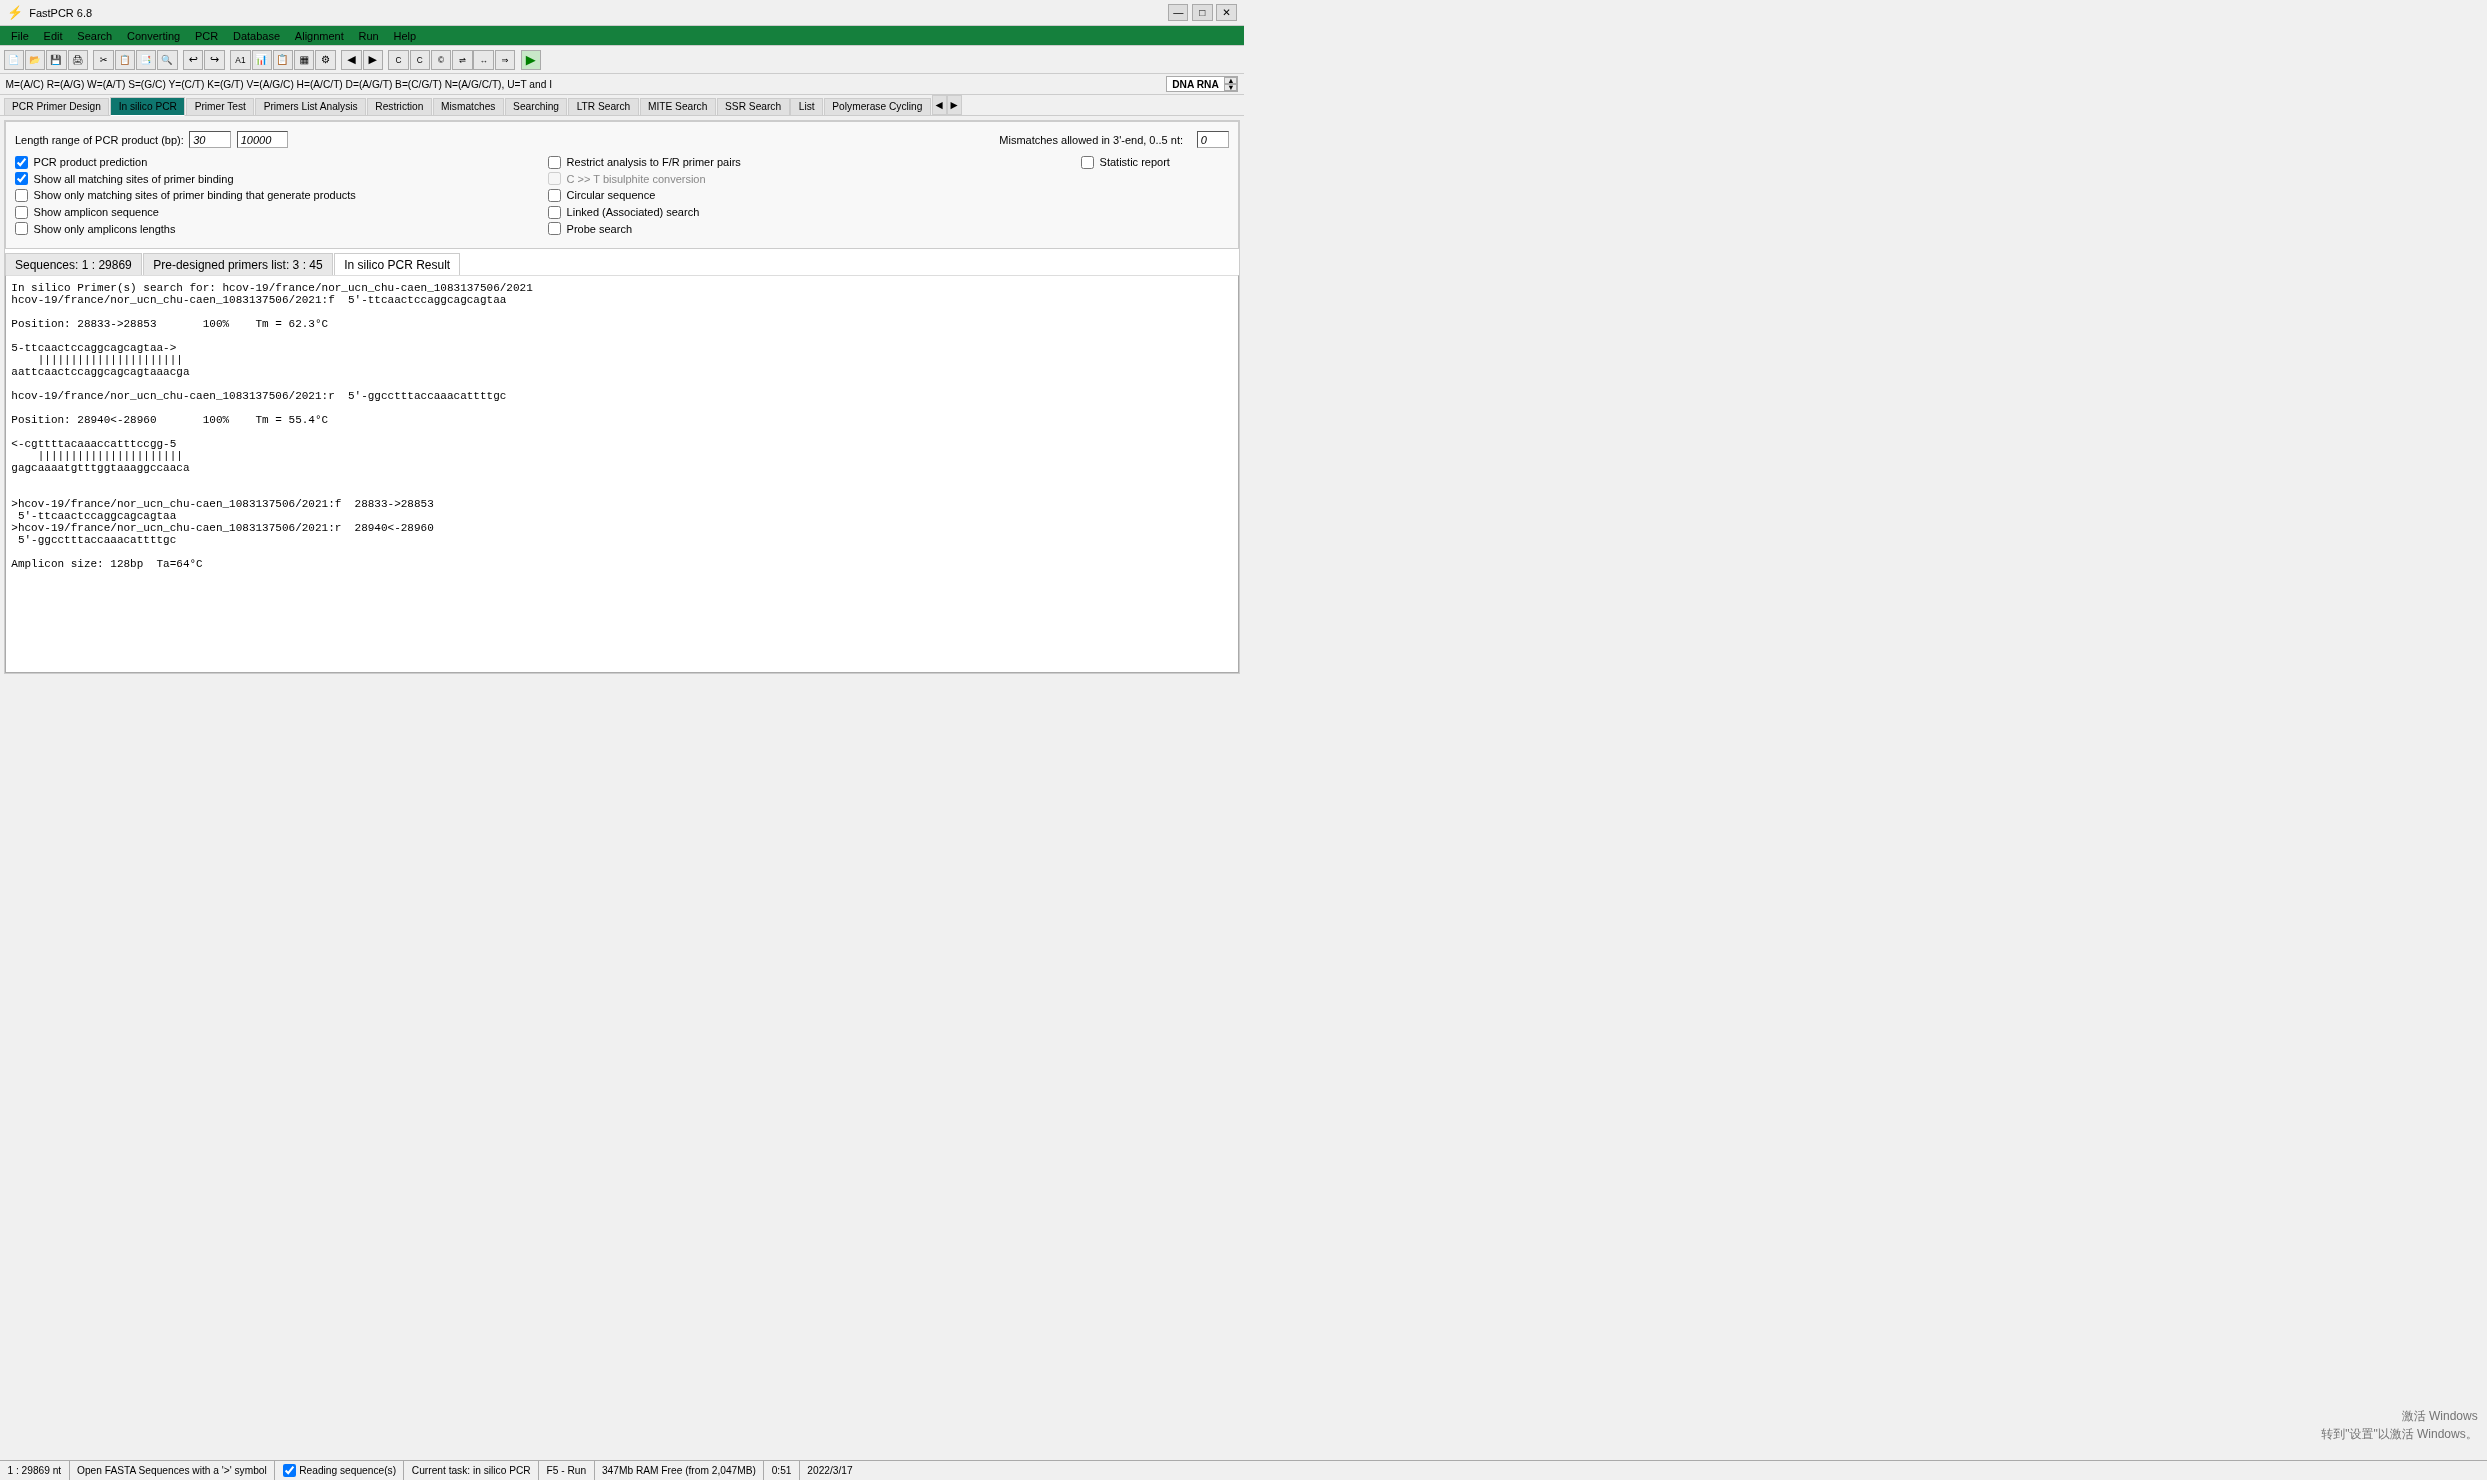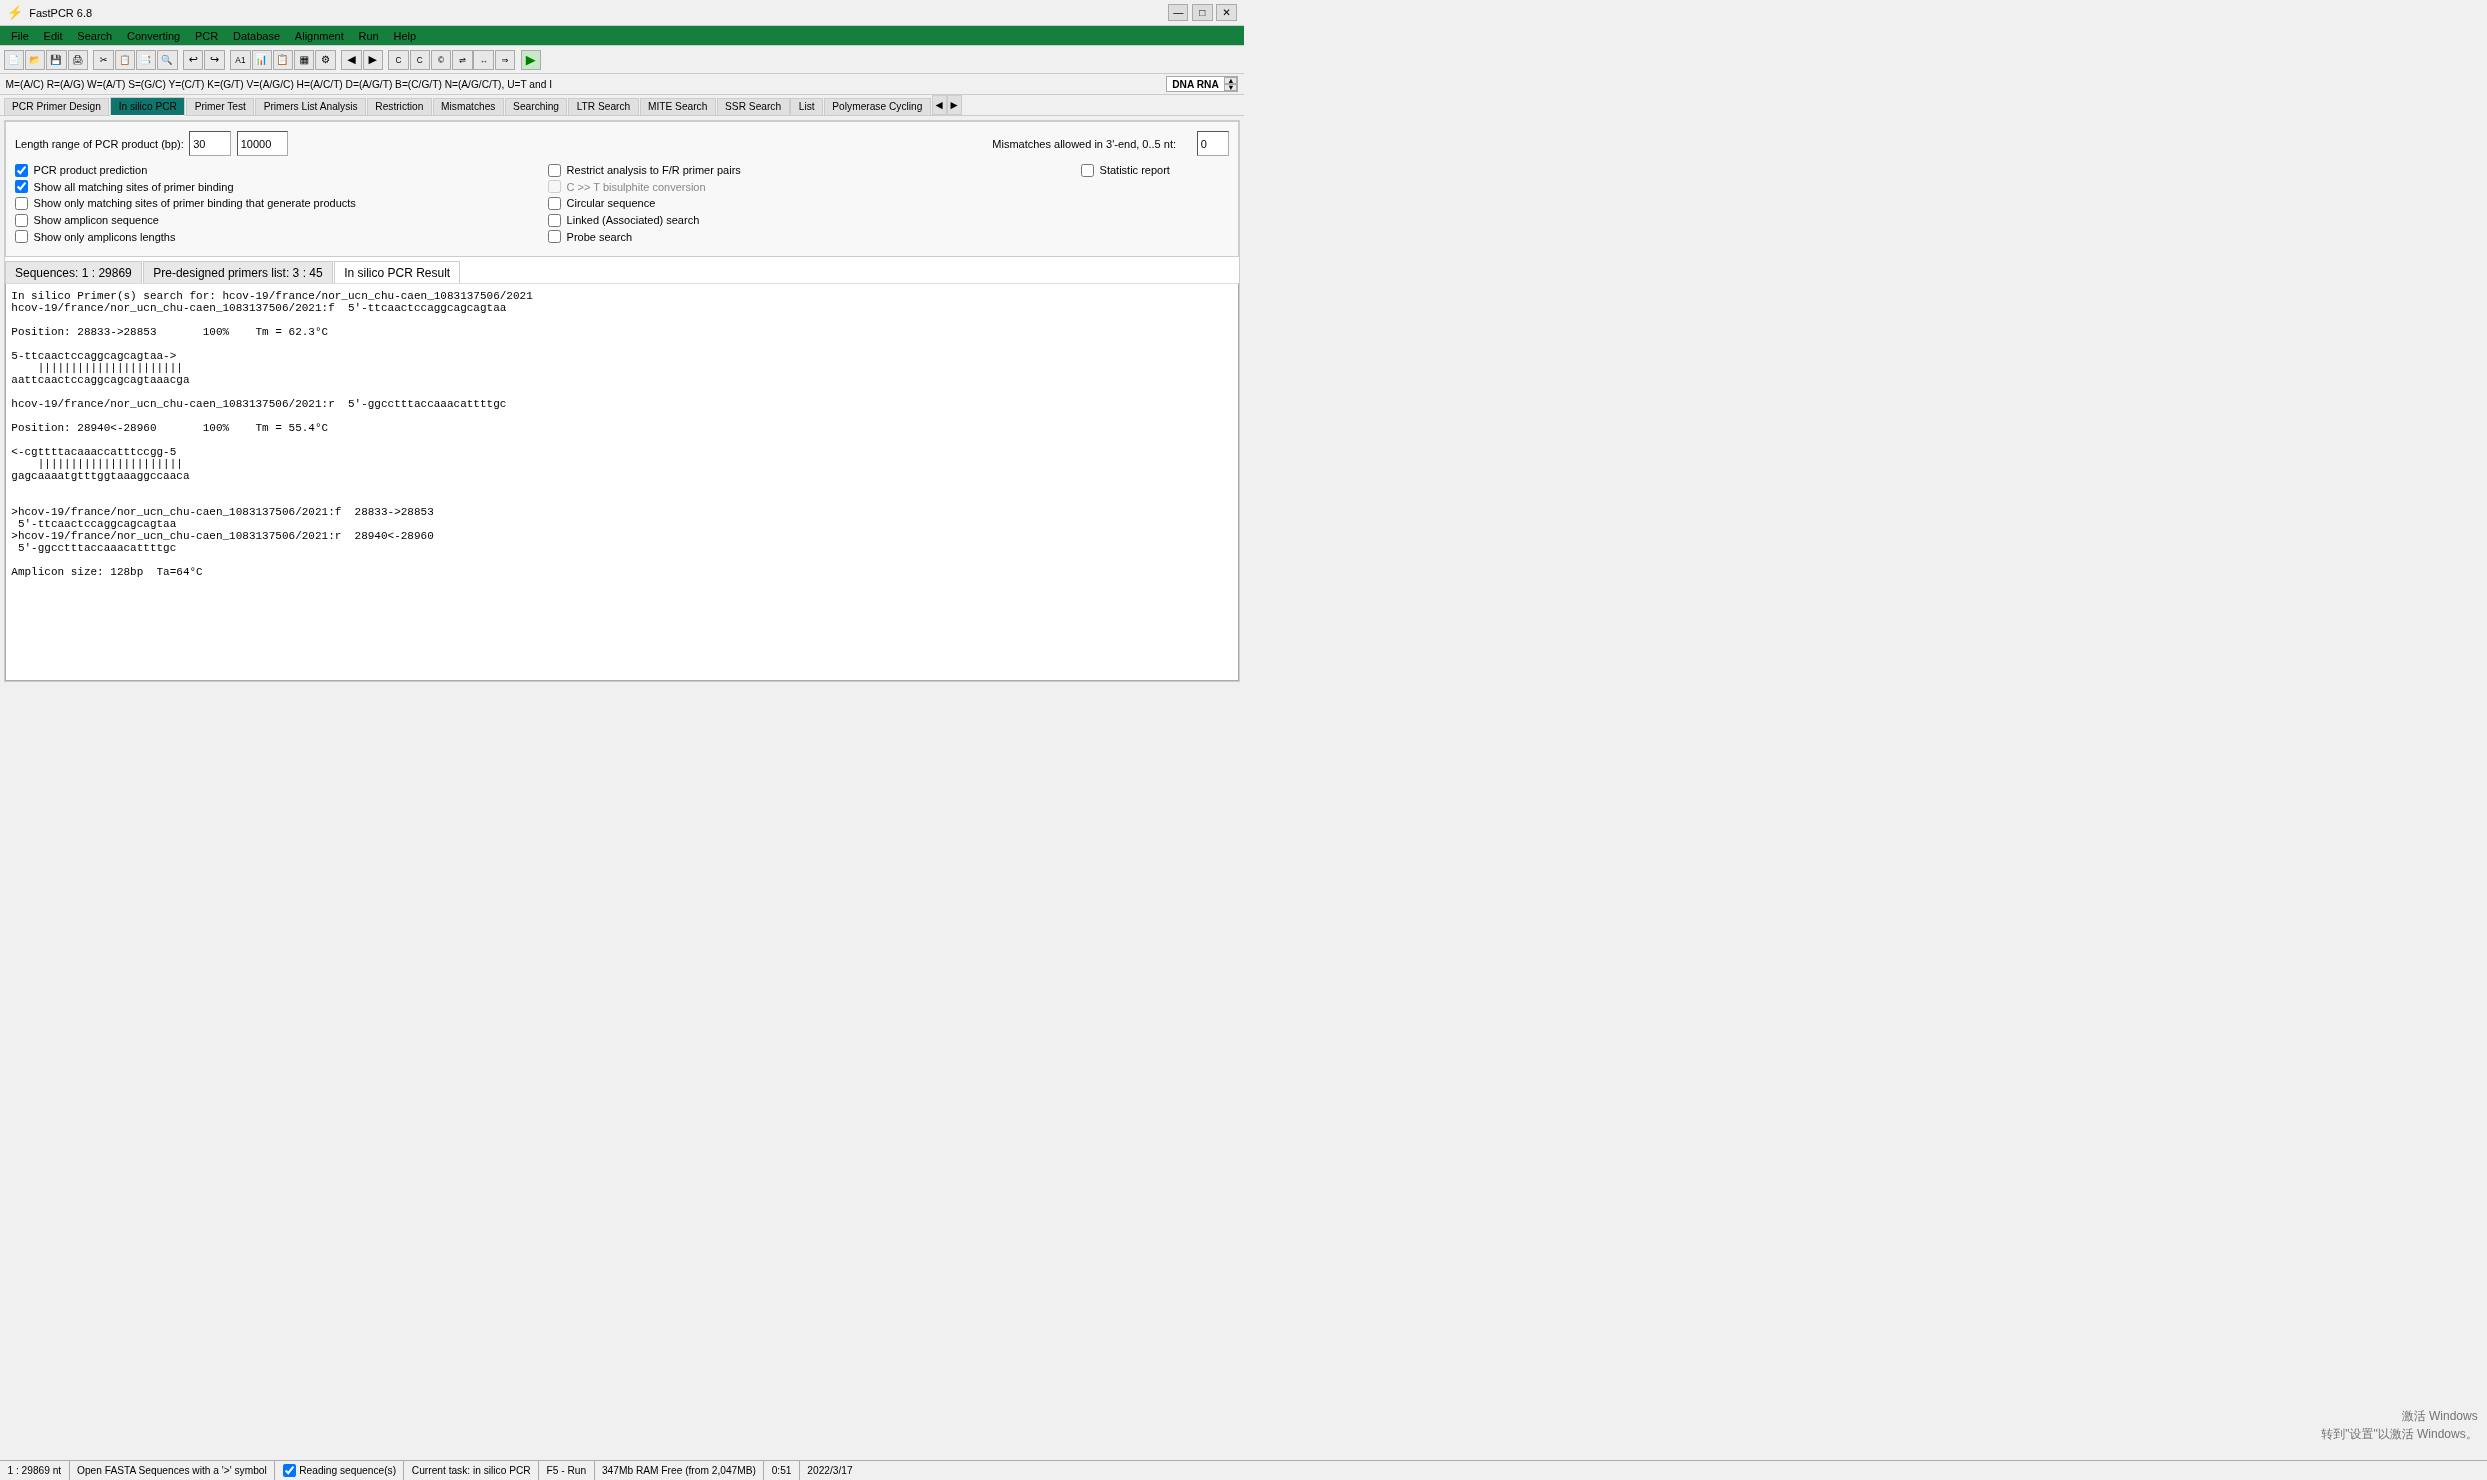--- a/index.html
+++ b/index.html
@@ -35,21 +35,21 @@
     .tab.active { background: #0f766e; border-bottom: 0.9px solid white; margin-bottom: -0.9px; z-index: 1; }
     .tab-scroll-btn { width: 15px; height: 20.4px; background: #e0e0e0; border: 0.9px solid #ccc; cursor: pointer; display: flex; align-items: center; justify-content: center; font-size: 9.3px; }
     
     
     #main-content { background: white; margin: 3.7px; padding: 9.3px; border: 0.9px solid #ccc; }
     
     
     #options-panel { border: 0.9px solid #ccc; padding: 9.3px; background: #f9f9f9; margin-bottom: 7.4px; }
     .options-row { display: flex; align-items: center; gap: 18.5px; margin-bottom: 5.6px; }
     .options-row label { font-size: 11px; }
-    .options-row input[type="text"] { width: 46px; font-size: 11px; border: 0.9px inset #aaa; padding: 0.9px 2.8px; height: 25px; }
+    .options-row input[type="text"] { width: 46px; font-size: 11px; border: 0.9px inset #aaa; padding: 0.9px 2.8px; height: 17px; font-style: italic; }
     .checkbox-row { display: flex; align-items: center; gap: 5.6px; margin-bottom: 3.7px; }
     .checkbox-row input[type="checkbox"] { margin: 0; }
     .checkbox-row label { font-size: 11px; }
     .disabled-label { color: #888; }
     
     
     #result-tabs { display: flex; margin-bottom: 0; }
     .result-tab { padding: 3.7px 9.3px; font-size: 12px; cursor: pointer; border: 0.9px solid #ccc; border-bottom: none; background: #e8e8e8; margin-right: 0.9px; }
     .result-tab.active { background: white; }
     
@@ -158,21 +158,21 @@
 
   <div id="options-panel" style="border:0.9px solid #ccc; padding:9.3px; background:#f8f8f8; margin-bottom:3.7px;">
 
     <div class="options-row" style="display:flex; align-items:flex-start; margin-bottom:7.4px;">
       <div style="display:flex; align-items:center; gap:5.6px;">
         <label>Length range of PCR product (bp):</label>
         <input type="text" value="30" style="width: 42px; font-size: 11px; border: 0.9px inset rgb(170, 170, 170); padding: 0.9px 2.8px;">
         <input type="text" value="10000" style="width: 51px; font-size: 11px; border: 0.9px inset rgb(170, 170, 170); padding: 0.9px 2.8px;">
       </div>
       <div style="flex:1;"></div>
-      <div style="display:flex; align-items:center; gap:21px;">
+      <div style="display:flex; align-items:center; gap:14px;">
         <label>Mismatches allowed in 3'-end, 0..5 nt:</label>
         <input type="text" value="0" style="width: 32px; font-size: 11px; border: 0.9px inset rgb(170, 170, 170); padding: 0.9px 2.8px;">
       </div>
     </div>
 
     <div style="display:flex; gap:18.5px;">
 
       <div style="flex:1;">
         <div class="checkbox-row">
           <input type="checkbox" id="cb1" checked="" style="">

